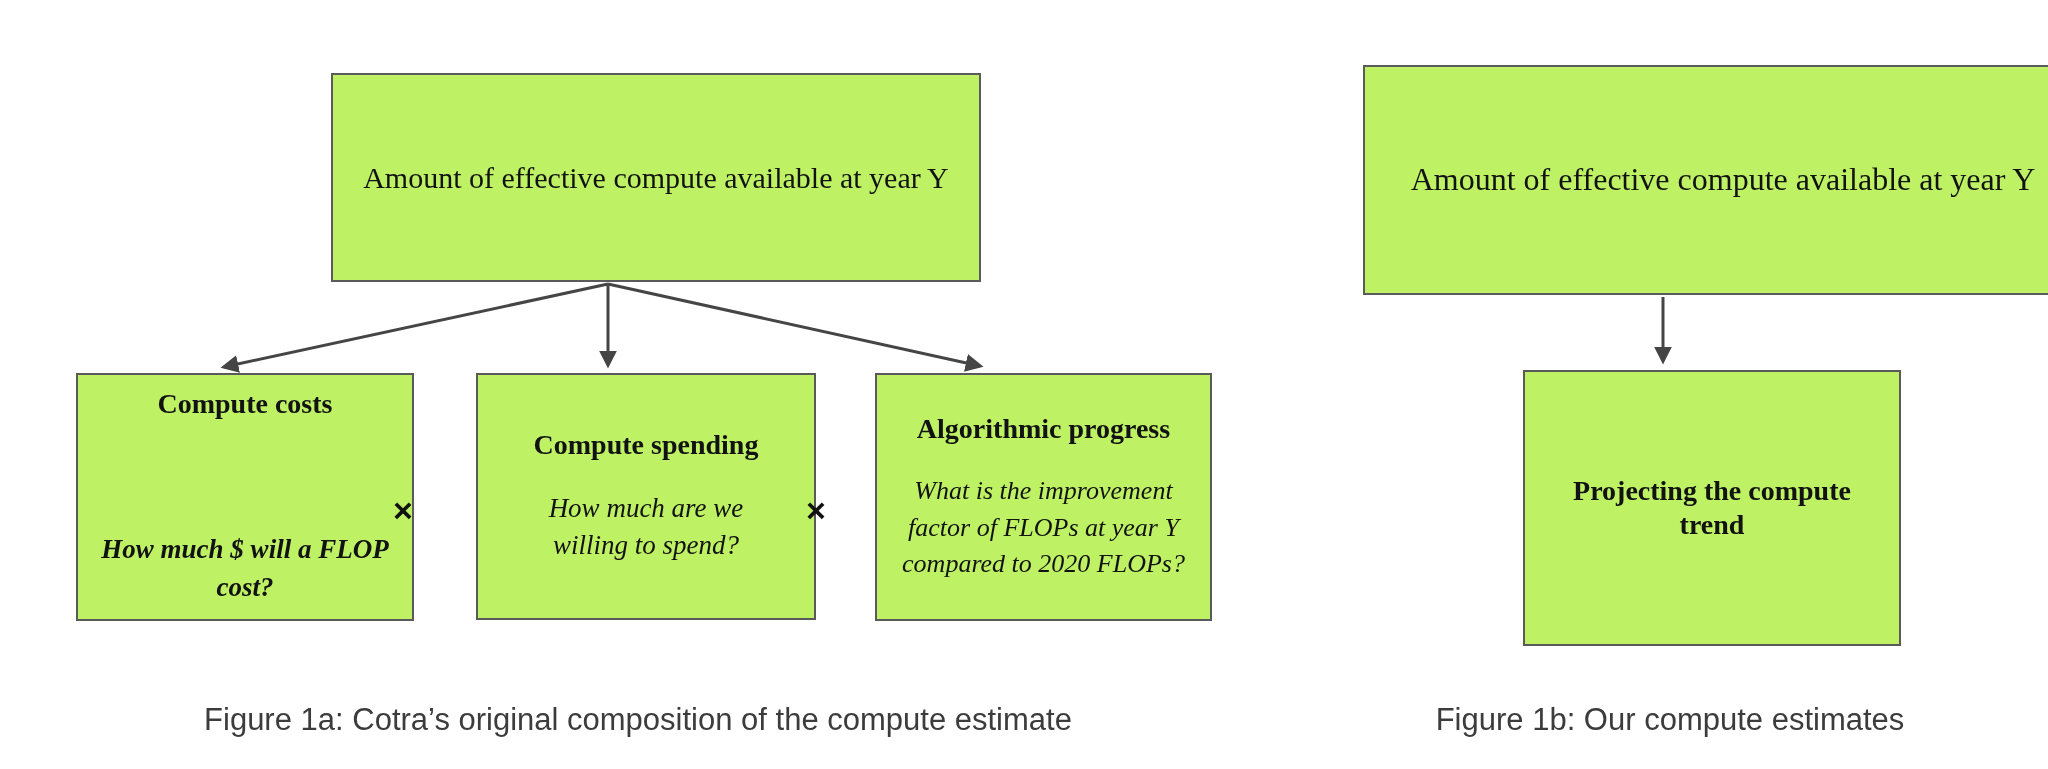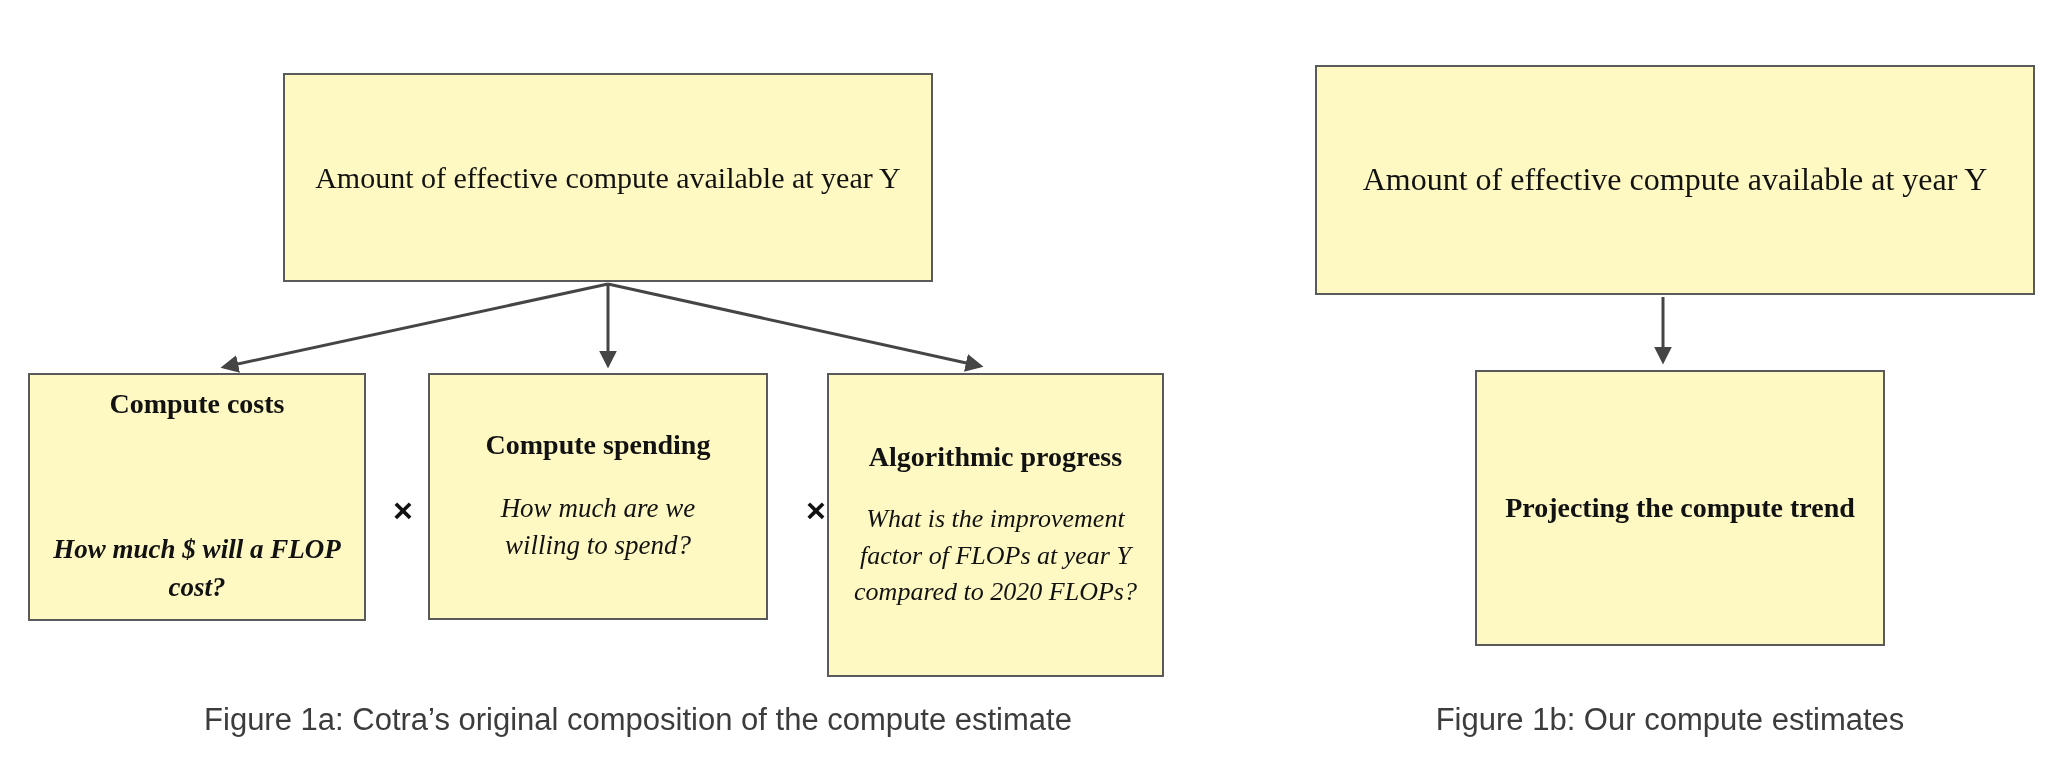--- a/index.html
+++ b/index.html
@@ -11,27 +11,28 @@
     position: relative;
     width: 2048px;
     height: 769px;
     background: #ffffff;
     overflow: hidden;
     font-family: "Liberation Serif", "DejaVu Serif", serif;
     color: #121212;
   }
   .box {
     position: absolute;
-    background: #fef9c3;
+    background: #bef264;
     border: 2px solid #5a5a5a;
     box-sizing: border-box;
     display: flex;
     align-items: center;
     justify-content: center;
     text-align: center;
+    margin-left: 48px;
   }
   .root-text {
     font-size: 30px;
     line-height: 1.3;
     padding: 0 14px;
   }
   .root-text-lg {
     font-size: 32px;
     line-height: 1.3;
     padding: 0 14px;
@@ -96,34 +97,34 @@
 
     <div class="operator" style="left:403px; top:510px;">×</div>
 
     <div class="box child-box" style="left:428px; top:373px; width:340px; height:247px;align-items:center;">
       <div class="child-title">Compute spending</div>
       <div class="child-question q-mid">How much are we willing to spend?</div>
     </div>
 
     <div class="operator" style="left:816px; top:510px;">×</div>
 
-    <div class="box child-box" style="left:827px; top:373px; width:337px; height:304px;">
+    <div class="box child-box" style="left:827px; top:373px; width:337px; height:248px;">
       <div class="child-title">Algorithmic progress</div>
       <div class="child-question q-algo">What is the improvement factor of FLOPs at year Y compared to 2020 FLOPs?</div>
     </div>
 
     <div class="caption" style="left:0px; top:702px; width:1200px;margin-left:38px;">Figure 1a: Cotra’s original composition of the compute estimate</div>
   </div>
 
   <div>
     <div class="box" style="left:1315px; top:65px; width:720px; height:230px;">
       <div class="root-text-lg">Amount of effective compute available at year Y</div>
     </div>
 
-    <div class="box child-box" style="left:1475px; top:370px; width:410px; height:276px;">
+    <div class="box child-box" style="left:1475px; top:370px; width:378px; height:276px;">
       <div class="child-title">Projecting the compute trend</div>
     </div>
 
     <div class="caption" style="left:1280px; top:702px; width:780px;">Figure 1b: Our compute estimates</div>
   </div>
 
   <svg class="arrow-layer" width="2048" height="769" viewBox="0 0 2048 769" xmlns="http://www.w3.org/2000/svg">
     <defs>
       <marker id="arrowhead" viewBox="0 0 10 10" refX="8" refY="5" markerWidth="6" markerHeight="6" orient="auto-start-reverse">
         <path d="M 0 0 L 10 5 L 0 10 z" fill="#454545"></path>

